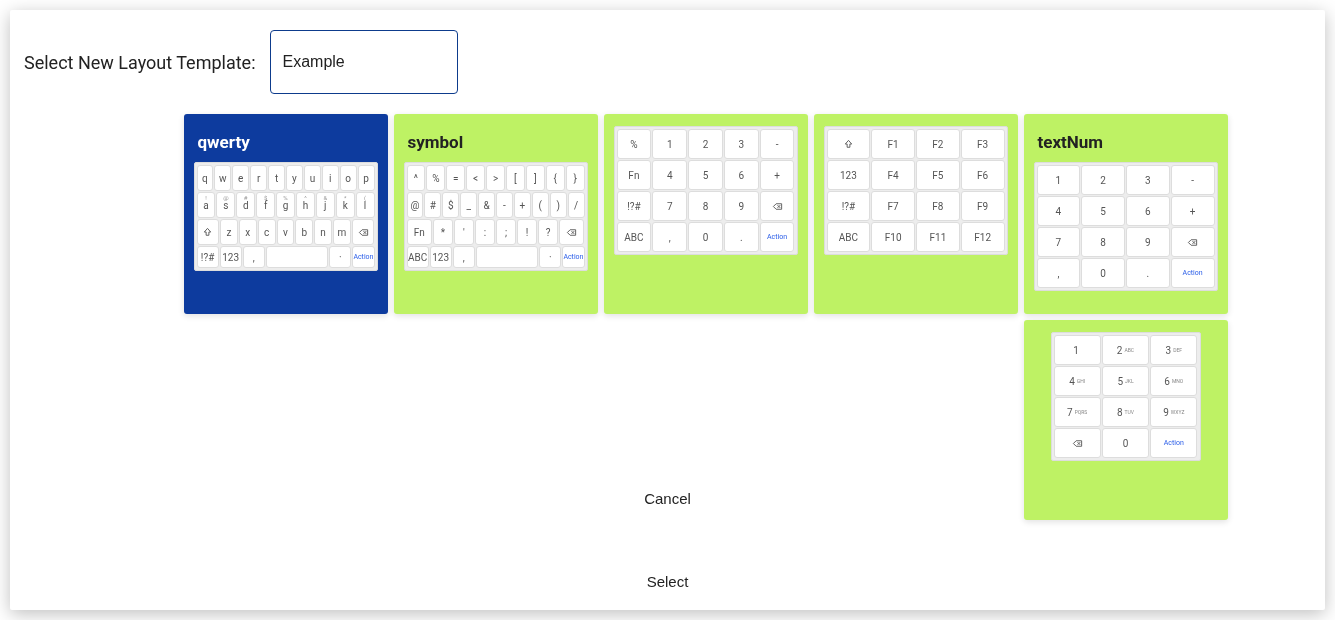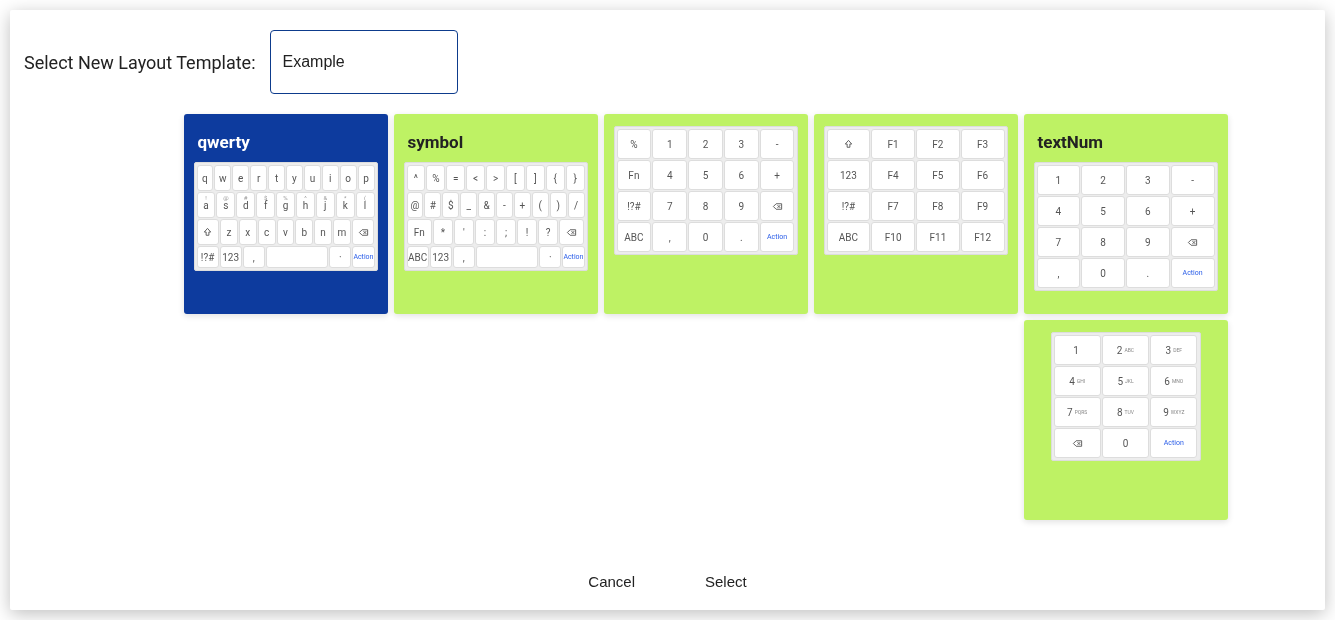--- a/index.html
+++ b/index.html
@@ -46,21 +46,21 @@
   .kkey.wide { flex: 1.3; }
   .kkey.action { color: #2a5de8; font-size: 7px; }
   .kkey.sub { font-size: 10px; }
   .kkey.shift svg, .kkey.bksp svg { width: 11px; height: 11px; }
   .sup { position: absolute; top: 1px; font-size: 6px; color: #999; }
   .numpad { width: 150px; margin: 0 auto; }
   .numpad .kkey { height: 30px; }
   .numpad .subt { font-size: 5px; color: #888; margin-left: 2px; }
   .footer {
     position: absolute; bottom: 14px; left: 0; right: 0;
-    display: flex; justify-content: center; gap: 54px;
+    display: flex; justify-content: center; gap: 54px; flex-direction: column;
   }
   .footer-btn { font-size: 15px; color: #222; background: none; border: none; cursor: pointer; padding: 6px 8px; }
 </style>
 </head>
 <body>
 
 <div class="dialog">
 
   <div class="header-row">
     <span class="header-label">Select New Layout Template:</span>

